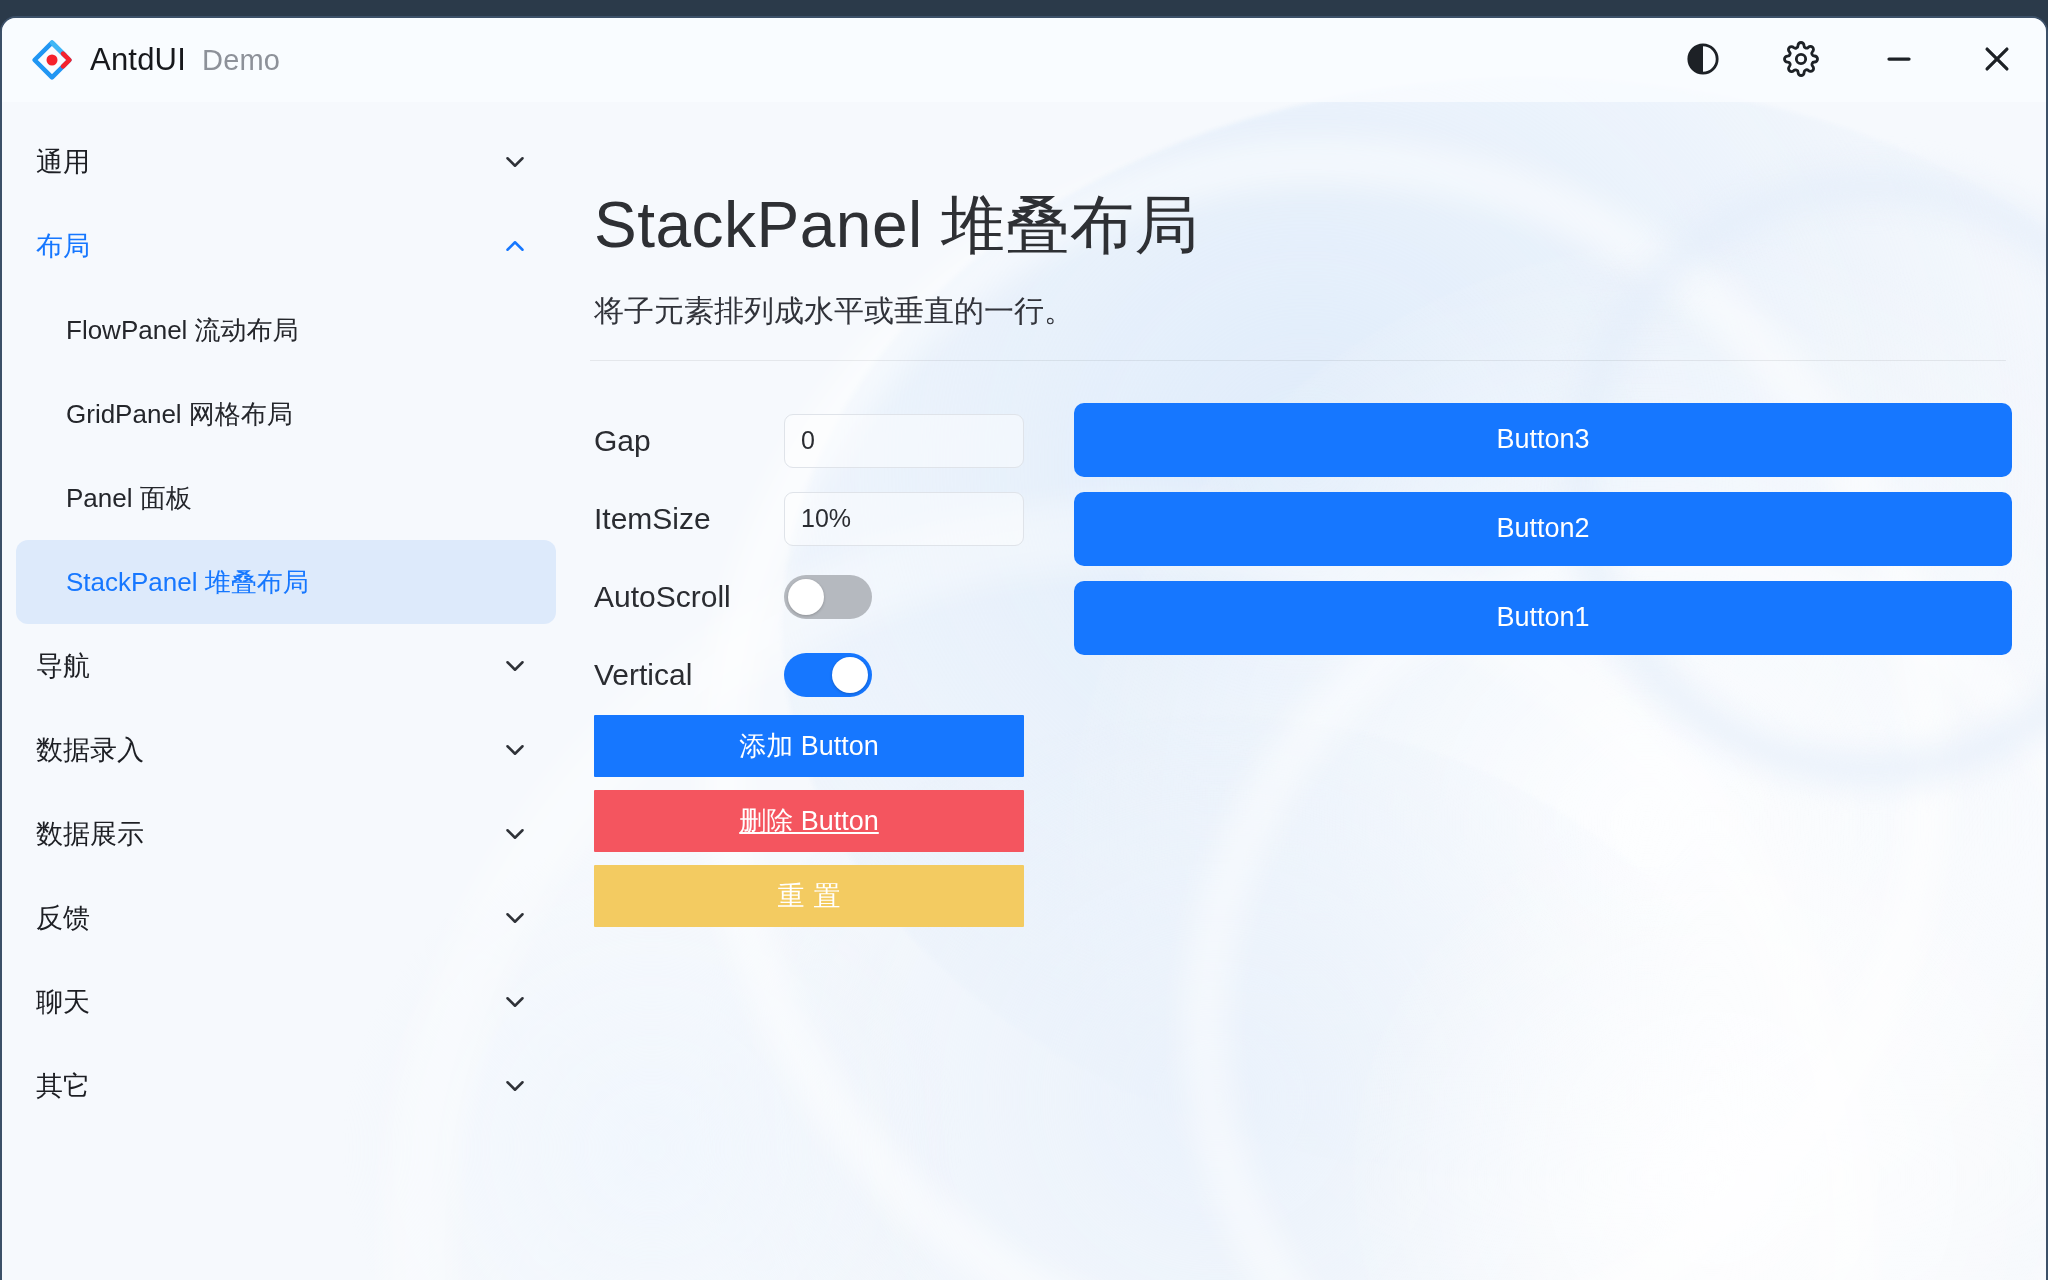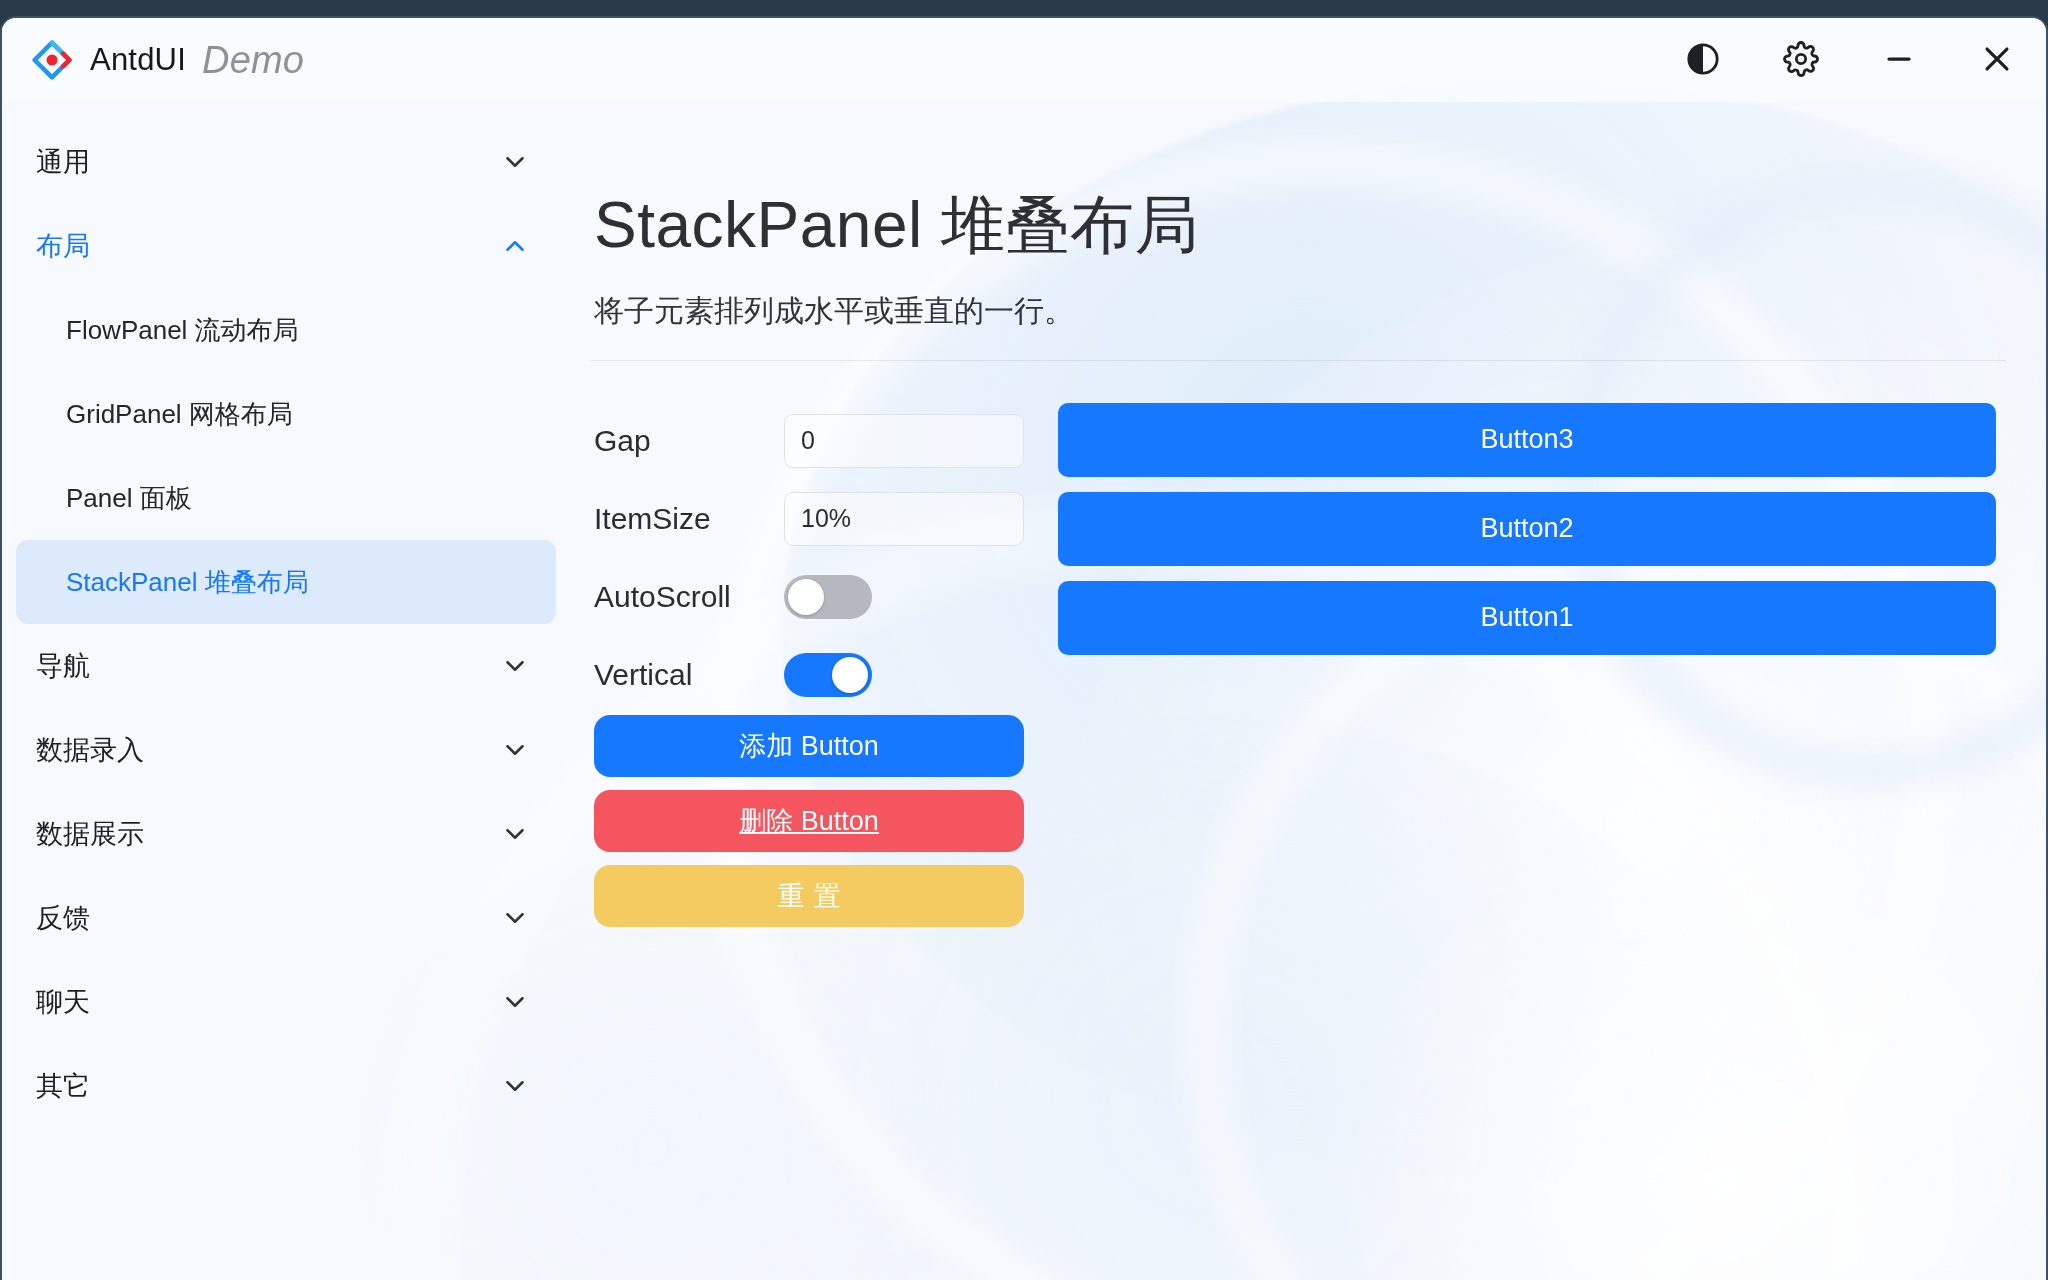--- a/index.html
+++ b/index.html
@@ -68,25 +68,24 @@
   }
   #brand { display: flex; align-items: center; gap: 16px; }
   #logo-icon { width: 44px; height: 44px; display: block; }
   .app-title {
     font-size: 31px;
     color: #17181c;
     letter-spacing: .2px;
     white-space: nowrap;
   }
   .app-sub {
-    font-size: 38px;
+    font-size: 29px;
     color: #8d9199;
     letter-spacing: .2px;
     white-space: nowrap;
-    font-style: italic;
   }
   #win-controls {
     margin-left: auto;
     display: flex;
     align-items: center;
     height: 100%;
   }
   .win-btn {
     width: 98px;
     height: 84px;
@@ -233,21 +232,21 @@
   .toggle.off { background: #b5b9bf; }
   .toggle.off .knob { left: 4px; }
   .toggle.on { background: #1677ff; }
   .toggle.on .knob { left: 48px; }
 
   .act-btn {
     display: block;
     width: 430px;
     height: 62px;
     border: none;
-    border-radius: 16px;
+    border-radius: 1px;
     color: #ffffff;
     font-size: 27px;
     font-family: inherit;
     cursor: pointer;
     margin-bottom: 13px;
     line-height: 62px;
     text-align: center;
     padding: 0;
   }
   .act-btn.primary { background: #1677ff; }
@@ -267,20 +266,21 @@
     height: 74px;
     border: none;
     border-radius: 10px;
     background: #1677ff;
     color: #ffffff;
     font-size: 27px;
     font-family: inherit;
     cursor: pointer;
     width: 100%;
     padding: 0;
+    margin-left: 16px;
   }
 </style>
 </head>
 <body>
 
 <div id="app-window">
 
   <div class="bg-art">
     <div class="blob b1"></div>
     <div class="blob b2"></div>

